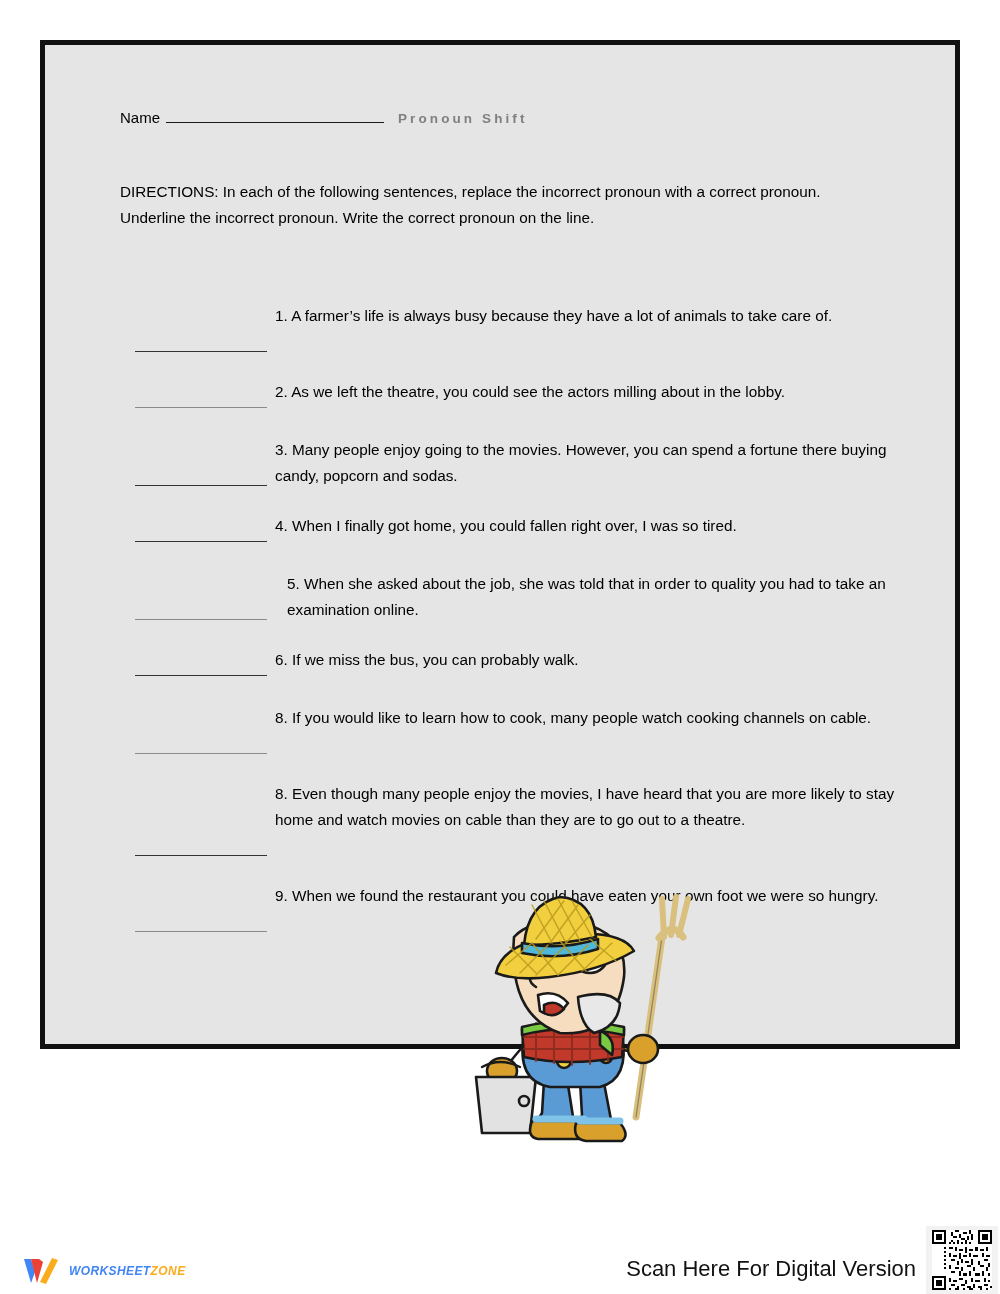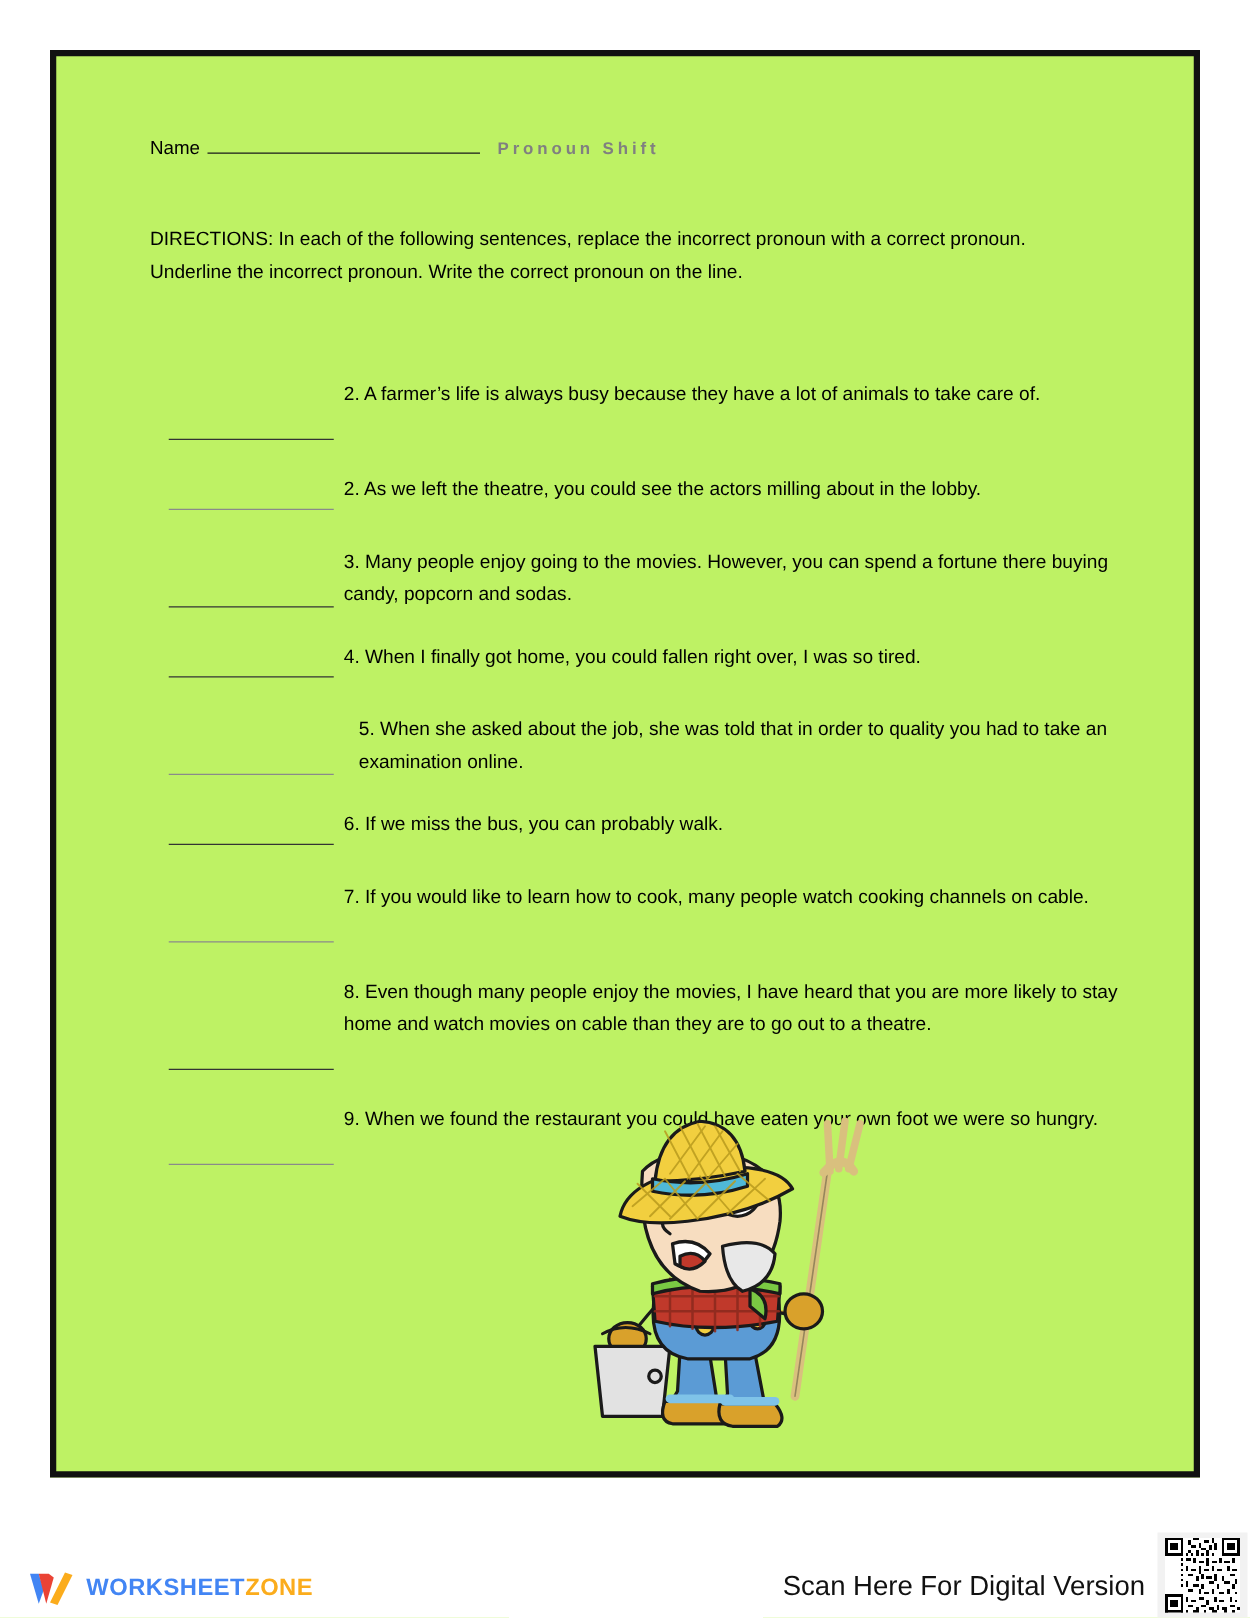--- a/index.html
+++ b/index.html
@@ -15,24 +15,24 @@
     color: #000000;
     overflow: hidden;
   }
 
   
   .page-frame {
     position: absolute;
     left: 40px;
     top: 40px;
     width: 920px;
-    height: 1142px;
+    height: 1009px;
     border: 5px solid #111111;
     box-sizing: border-box;
-    background: #bef264;
+    background: #e5e5e5;
   }
 
   
   .header-row {
     position: absolute;
     left: 75px;
     top: 18px;
     width: 780px;
     height: 28px;
     display: flex;
@@ -136,24 +136,25 @@
     display: flex;
     align-items: center;
     height: 34px;
   }
   .brand-mark {
     width: 38px;
     height: 30px;
     margin-right: 9px;
   }
   .brand-text {
-    font-size: 19px;
+    font-size: 12px;
     font-weight: bold;
     letter-spacing: 0.4px;
     white-space: nowrap;
+    font-style: italic;
   }
   .brand-text .w1 { color: #4285f4; }
   .brand-text .w2 { color: #fbac1c; }
 
   .scan-text {
     position: absolute;
     right: 84px;
     top: 8px;
     font-size: 22px;
     color: #111;
@@ -184,21 +185,21 @@
 
 
   <div class="directions">
     <span class="dir-strong">DIRECTIONS</span><span>: In each of the following sentences, replace the incorrect pronoun with a correct pronoun. Underline the incorrect pronoun. Write the correct pronoun on the line.</span>
   </div>
 
   <div class="questions">
 
     <div class="question-row" style="height:60px;">
       <span class="answer-line" style="top:48px;"></span>
-      <div class="question-text">2. A farmer’s life is always busy because they have a lot of animals to take care of.</div>
+      <div class="question-text">1. A farmer’s life is always busy because they have a lot of animals to take care of.</div>
     </div>
 
     <div class="question-row" style="height:42px;">
       <span class="answer-line light" style="top:28px;"></span>
       <div class="question-text">2. As we left the theatre, you could see the actors milling about in the lobby.</div>
     </div>
 
     <div class="question-row" style="height:60px;">
       <span class="answer-line" style="top:48px;"></span>
       <div class="question-text">3. Many people enjoy going to the movies. However, you can spend a fortune there buying candy, popcorn and sodas.</div>
@@ -214,21 +215,21 @@
       <div class="question-text">5. When she asked about the job, she was told that in order to quality you had to take an examination online.</div>
     </div>
 
     <div class="question-row" style="height:42px;">
       <span class="answer-line" style="top:28px;"></span>
       <div class="question-text">6. If we miss the bus, you can probably walk.</div>
     </div>
 
     <div class="question-row" style="height:60px;">
       <span class="answer-line light" style="top:48px;"></span>
-      <div class="question-text">7. If you would like to learn how to cook, many people watch cooking channels on cable.</div>
+      <div class="question-text">8. If you would like to learn how to cook, many people watch cooking channels on cable.</div>
     </div>
 
     <div class="question-row" style="height:86px;">
       <span class="answer-line" style="top:74px;"></span>
       <div class="question-text">8. Even though many people enjoy the movies, I have heard that you are more likely to stay home and watch movies on cable than they are to go out to a theatre.</div>
     </div>
 
     <div class="question-row" style="height:60px;">
       <span class="answer-line light" style="top:48px;"></span>
       <div class="question-text">9. When we found the restaurant you could have eaten your own foot we were so hungry.</div>

